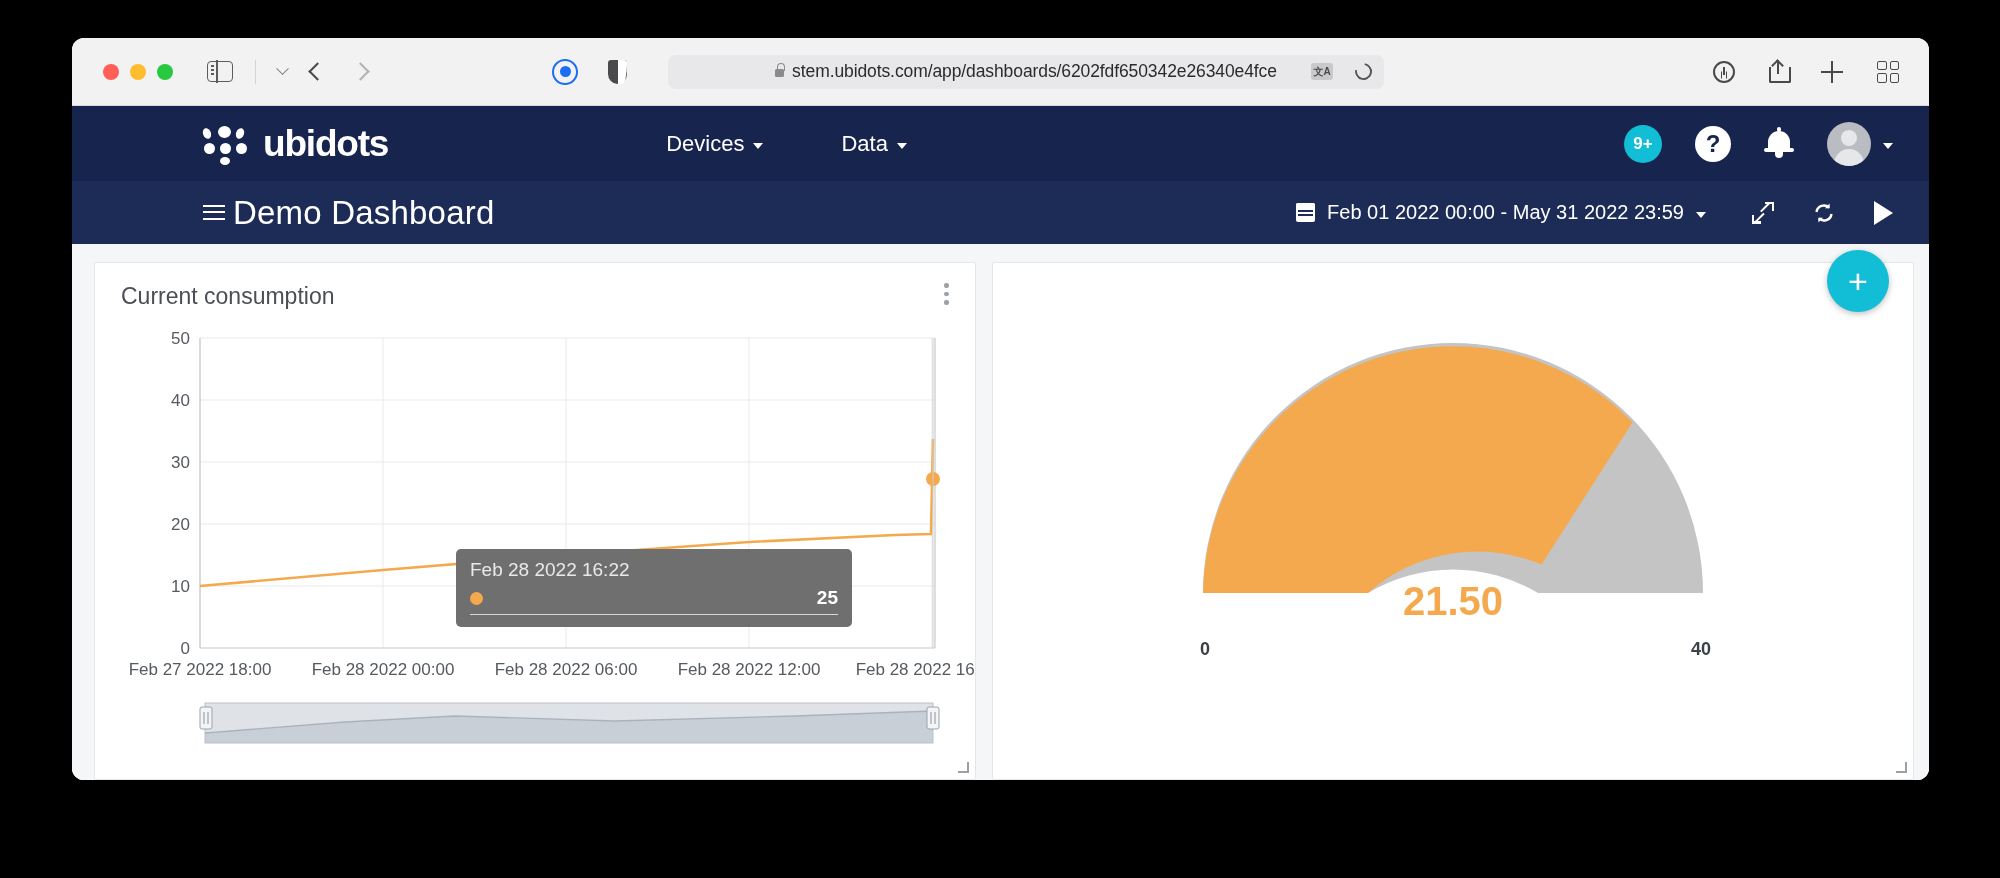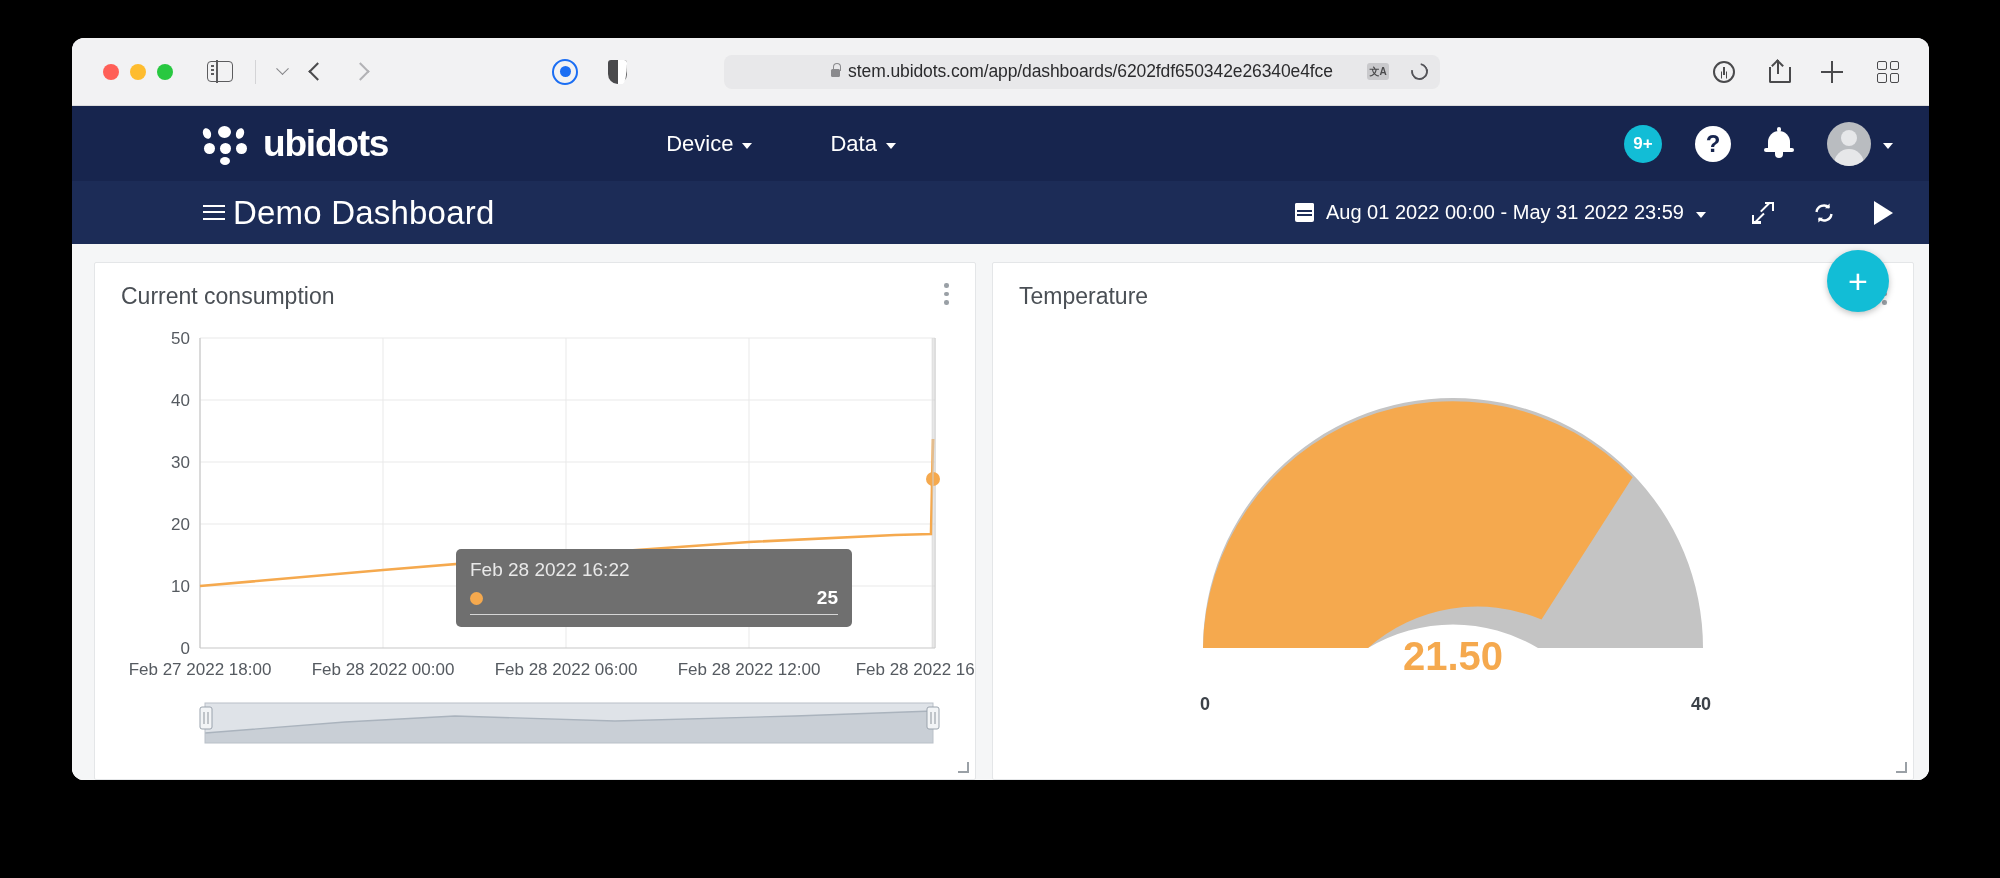--- a/index.html
+++ b/index.html
@@ -84,21 +84,21 @@
     border-radius: 3px 3px 50% 50% / 3px 3px 42% 42%;
     position: relative;
   }
   .shield::after {
     content: ""; position: absolute; right: 0; top: 0; width: 9.5px; height: 100%;
     background: #fff;
     border-radius: 0 3px 50% 0 / 0 3px 84% 0;
   }
 
   .urlbar {
-    position: absolute; left: 652px; width: 716px; height: 34px;
+    position: absolute; left: 596px; width: 716px; height: 34px;
     background: #e8e8ea; border-radius: 8px;
     display: flex; align-items: center; justify-content: center;
     gap: 8px; padding: 0 14px;
   }
   .lock {
     width: 9px; height: 8px; background: #8a8a8d; border-radius: 1.5px;
     position: relative; margin-top: 3px;
   }
   .lock::before {
     content: ""; position: absolute; left: 1.6px; top: -6px;
@@ -388,21 +388,21 @@
           <i style="left:1px;  top:19px; width:11px; height:11px;"></i>
           <i style="left:17px; top:19px; width:11px; height:11px;"></i>
           <i style="left:33px; top:19px; width:11px; height:11px;"></i>
           <i style="left:17px; top:33px; width:10px; height:8px;"></i>
         </div>
         <div class="logo-text">ubidots</div>
       </div>
 
       <div class="nav-links">
         <div class="nav-link">
-          <span>Device</span>
+          <span>Devices</span>
           <span class="caret-dn"></span>
         </div>
         <div class="nav-link">
           <span>Data</span>
           <span class="caret-dn"></span>
         </div>
       </div>
 
       <div class="nav-right">
         <div class="badge-9">9+</div>
@@ -422,21 +422,21 @@
       <div class="hamburger">
           <i></i>
           <i></i>
           <i></i>
         </div>
       <div class="dash-title">Demo Dashboard</div>
 
       <div class="title-right">
         <div class="daterange">
           <span class="cal-ic"></span>
-          <span>Aug 01 2022 00:00 - May 31 2022 23:59</span>
+          <span>Feb 01 2022 00:00 - May 31 2022 23:59</span>
           <span class="caret-dn"></span>
         </div>
         <div class="expand-ic">
           <span class="exp-t1"></span>
             <span class="exp-t2"></span>
           <span class="exp-b1"></span>
             <span class="exp-b2"></span>
         </div>
         <div class="refresh-ic">
           <svg width="24" height="24" viewBox="0 0 24 24">
@@ -533,28 +533,20 @@
               <span style="width:13px;height:13px;border-radius:50%;background:#f5a94e;flex:0 0 13px;"></span>
               <span style="color:#fff; font-size:19px; font-weight:bold; margin-left:auto;">25</span>
             </div>
           </div>
         </div>
 
         <div class="resize-corner"></div>
       </div>
 
       <div class="widget right">
-        <div class="widget-head">
-          <div class="widget-title">Temperature</div>
-          <div class="kebab">
-              <i></i>
-              <i></i>
-              <i></i>
-            </div>
-        </div>
 
         <div class="gauge-area">
           <svg width="920" height="430" viewBox="0 0 920 430">
 
             <path d="M 210 330 A 250 250 0 0 1 710 330 L 545 330 A 165 165 0 0 0 375 330 Z" fill="#c4c4c4"></path>
 
             <path d="M 210 330 A 250 250 0 0 1 639.6 159.3 L 548.5 301.6 A 165 165 0 0 0 375 330 Z" fill="#f5a94e"></path>
 
             <text x="460" y="352" text-anchor="middle" fill="#f5a94e" font-family="Liberation Sans, sans-serif" font-size="40" font-weight="bold">21.50</text>
 

